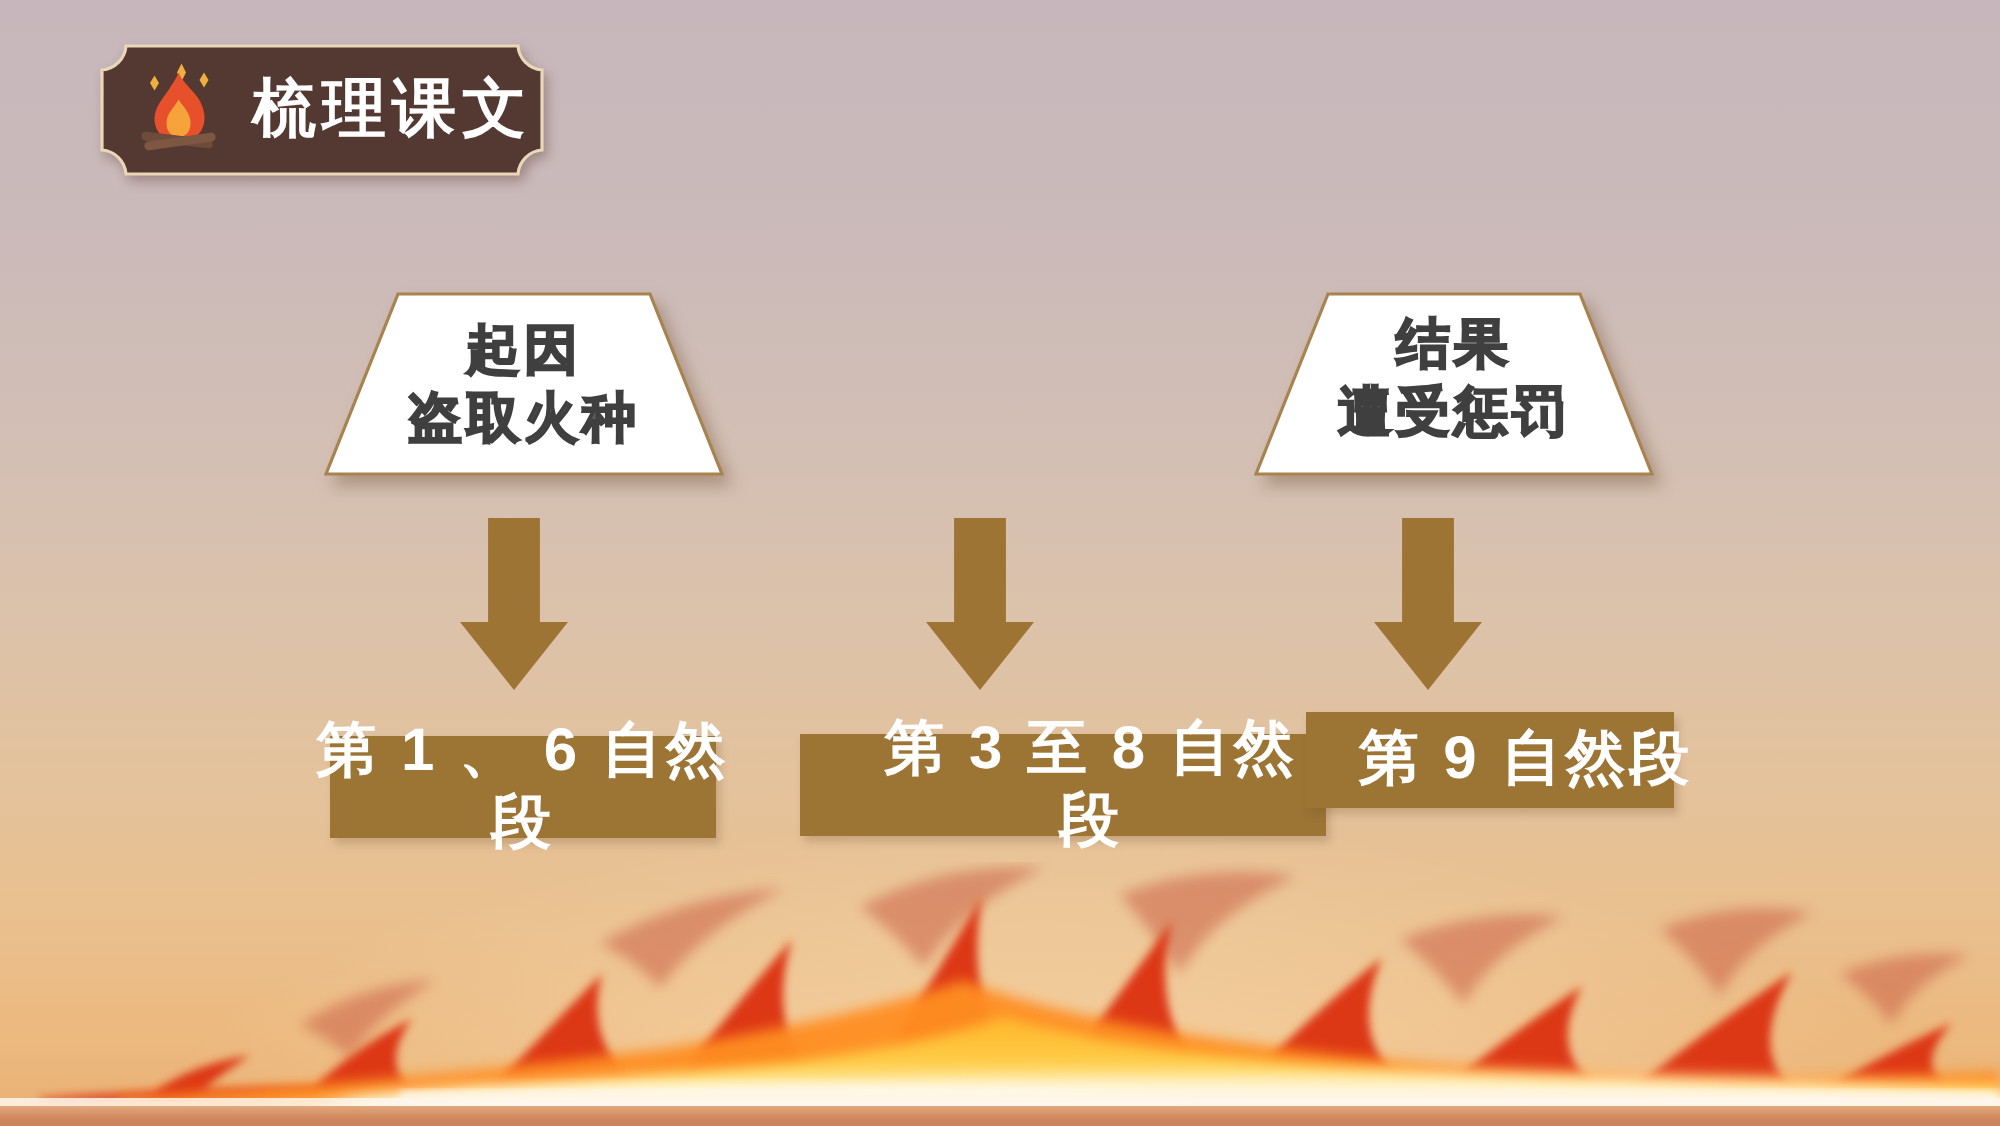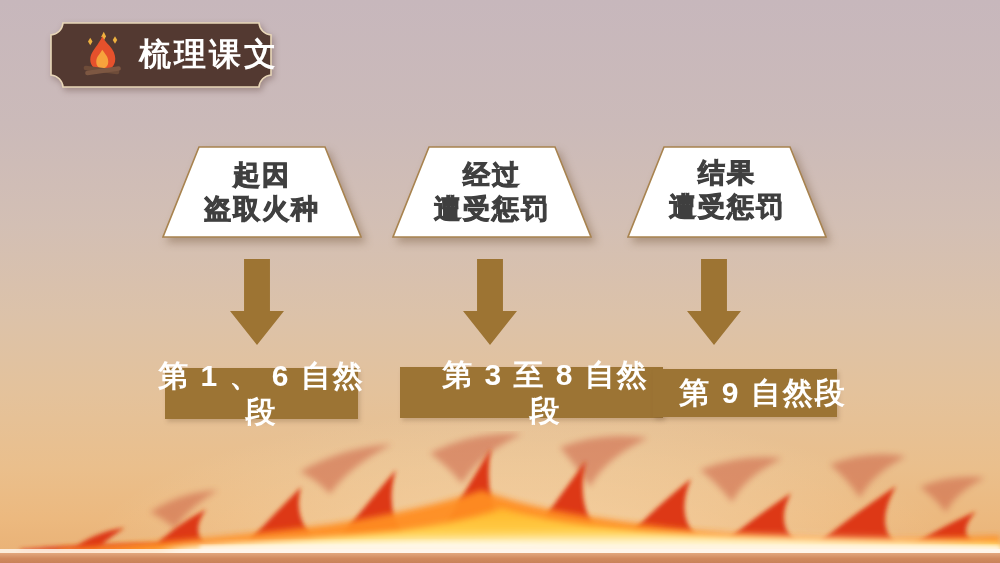--- a/index.html
+++ b/index.html
@@ -11,21 +11,21 @@
     background:
       radial-gradient(620px 230px at 52% 102%, rgba(255,238,205,.55), rgba(255,238,205,0) 72%),
       linear-gradient(180deg,
         #c7b7bc 0%, #cbbab9 22%, #d3bfb4 40%, #dcc2a9 56%,
         #e4c29b 70%, #eabf8c 83%, #ecb97f 92%, #e9b074 100%);
   }
 
   
   .title-badge{position:absolute;left:50px;top:22px;width:222px;height:66px;}
   .title-badge svg.badge-shape{position:absolute;inset:0;filter:drop-shadow(2px 3px 3px rgba(80,50,40,.35));}
-  .badge-inner{position:absolute;inset:0;display:flex;align-items:center;padding-left:1px;margin-left:28px;}
+  .badge-inner{position:absolute;inset:0;display:flex;align-items:center;padding-left:16px;}
   .badge-inner .fire{width:48px;height:52px;flex:0 0 auto;}
   .badge-title{
     color:#ffffff;font-size:32px;font-weight:bold;letter-spacing:3px;
     margin-left:12px;white-space:nowrap;
   }
 
   
   .trap{position:absolute;width:200px;height:92px;top:146px;}
   .trap1{left:162px;} .trap2{left:392px;} .trap3{left:627px;font-family:Liberation Mono, monospace;}
   .trap svg{position:absolute;inset:0;width:100%;height:100%;filter:drop-shadow(4px 5px 4px rgba(110,80,50,.40));}
@@ -48,21 +48,21 @@
   .arrow1{left:230px;} .arrow2{left:463px;} .arrow3{left:687px;}
 
   
   .range-box{
     position:absolute;background:#9c7434;
     display:flex;align-items:center;justify-content:center;
     box-shadow:2px 3px 4px rgba(110,80,50,.25);
   }
   .box1{left:165px;top:368px;width:193px;height:51px;}
   .box2{left:400px;top:367px;width:235px;height:51px;padding-left:28px;}
-  .box3{left:653px;top:369px;width:148px;height:48px;padding-left:36px;}
+  .box3{left:653px;top:356px;width:148px;height:48px;padding-left:36px;}
   .range-text{
     text-align:center;color:#ffffff;font-weight:bold;
     font-size:30px;line-height:36px;letter-spacing:2px;white-space:nowrap;
   }
 
   
   .flames{position:absolute;left:0;bottom:10px;width:1000px;height:122px;}
   .ground{
     position:absolute;left:0;bottom:0;width:100%;height:10px;
     background:linear-gradient(180deg,#e3a87e 0%,#d18a5e 55%,#c9825a 100%);
@@ -161,29 +161,20 @@
     </div>
   </div>
   <div class="arrow arrow1"></div>
   <div class="range-box box1">
     <div class="range-text">
       <div>第 1 、 6 自然</div>
       <div>段</div>
     </div>
   </div>
 
-  <div class="trap trap2">
-    <svg viewBox="0 0 200 92" preserveAspectRatio="none">
-        <polygon points="37,1 163,1 199,91 1,91"></polygon>
-      </svg>
-    <div class="trap-text">
-      <div>经过</div>
-      <div>遭受惩罚</div>
-    </div>
-  </div>
   <div class="arrow arrow2"></div>
   <div class="range-box box2">
     <div class="range-text">
       <div>第 3 至 8 自然</div>
       <div>段</div>
     </div>
   </div>
 
   <div class="trap trap3">
     <svg viewBox="0 0 200 92" preserveAspectRatio="none">

